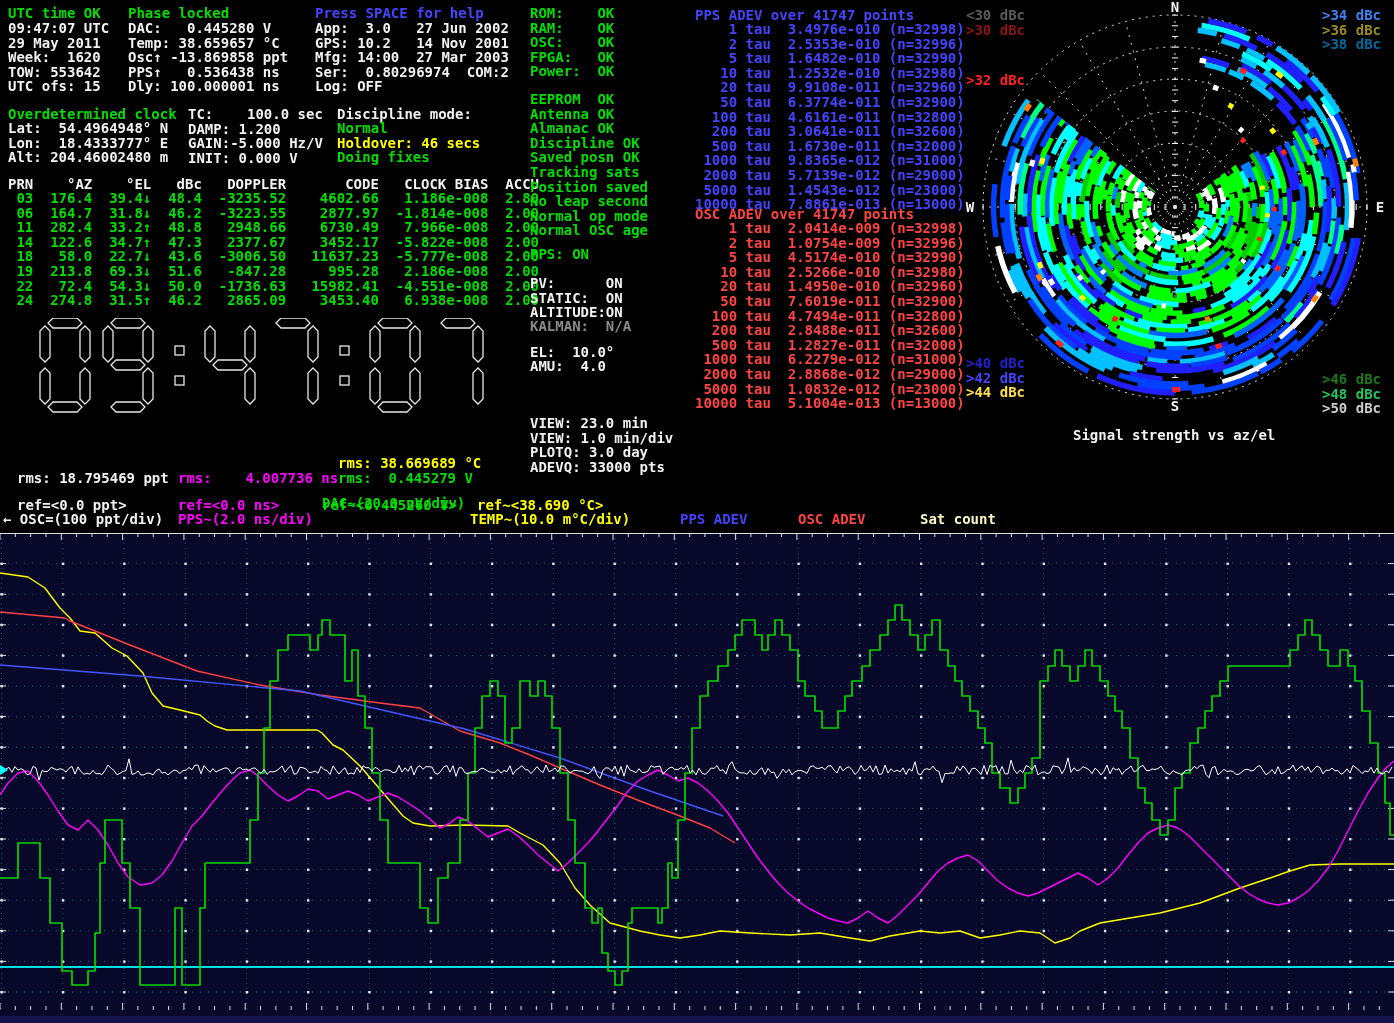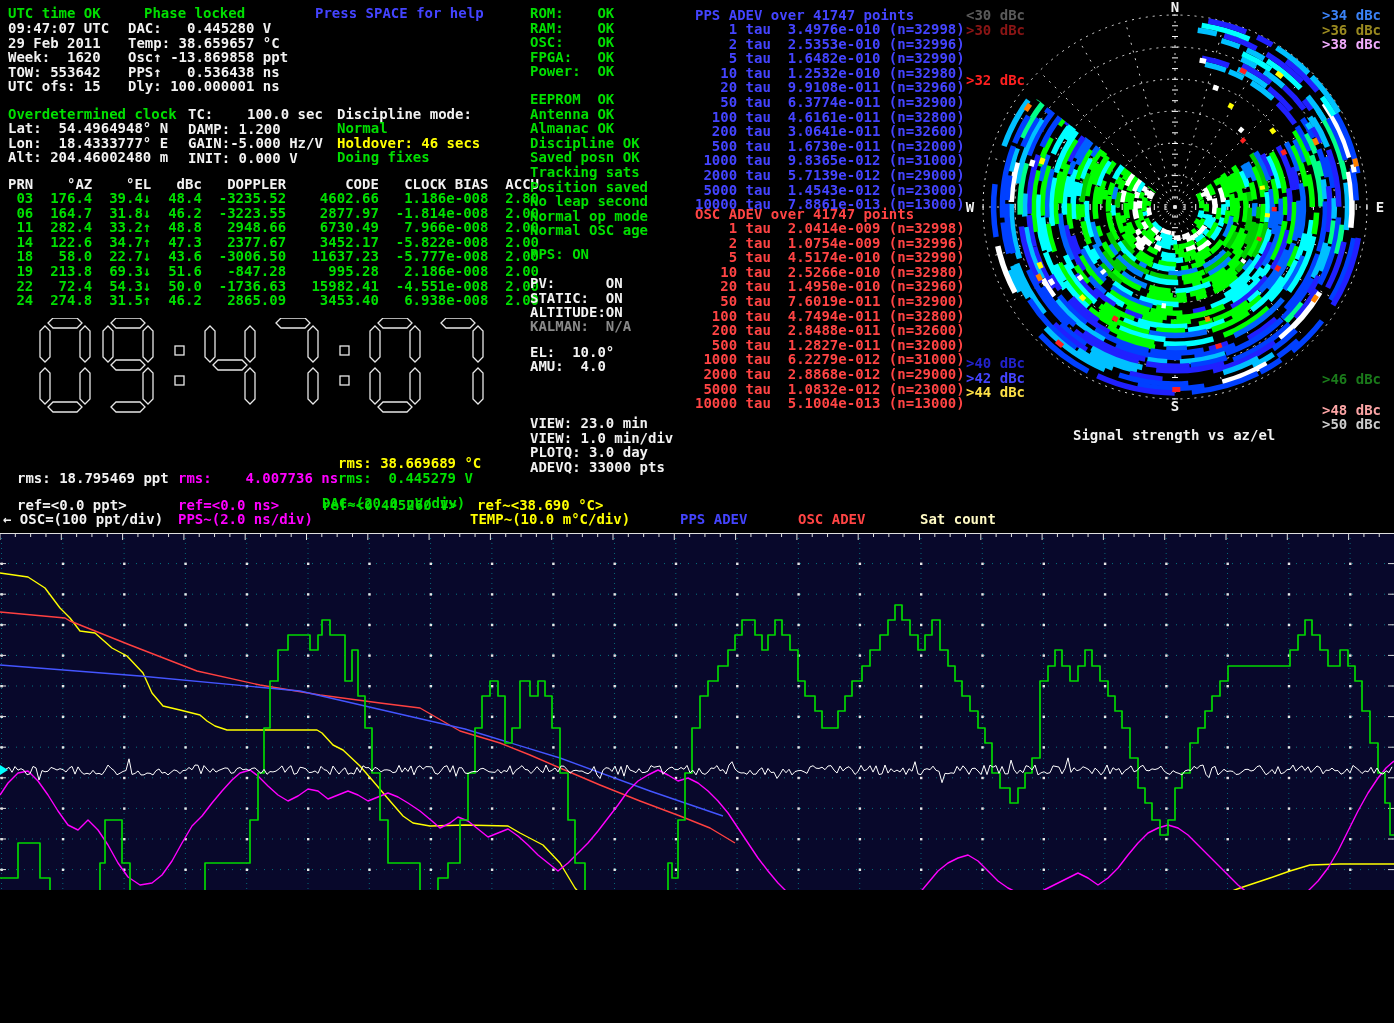--- a/index.html
+++ b/index.html
@@ -1,42 +1,47 @@
 <!DOCTYPE html>
 <html><head>
 <meta charset="utf-8">
 <style>
   html,body{margin:0;padding:0;background:#000;}
-  #screen{position:relative;width:1394px;height:890px;background:#000;overflow:hidden;
+  #screen{position:relative;width:1394px;height:1023px;background:#000;overflow:hidden;
           font-family:"DejaVu Sans Mono",monospace;font-size:14px;line-height:14.6px;font-weight:bold;}
   .t{position:absolute;white-space:pre;}
   .green{color:#00df00}.white{color:#f2f2f2}.blue{color:#4444ff}.red{color:#ff4444}
   .yellow{color:#ffff00}.magenta{color:#ff00ff}.cyan{color:#fef9c3}.gray{color:#8a8a8a}
   svg{position:absolute;display:block;}
 </style>
 </head>
 <body>
 
 <div id="screen">
 
   <div class="t green" style="left:8px;top:6px">UTC time OK</div>
   <div class="t white" style="left:8px;top:21px">09:47:07 UTC
-29 Feb 2011
+29 May 2011
 Week:  1620
 TOW: 553642
 UTC ofs: 15</div>
 
-  <div class="t green" style="left:144px;top:6px">Phase locked</div>
+  <div class="t green" style="left:128px;top:6px">Phase locked</div>
   <div class="t white" style="left:128px;top:21px">DAC:   0.445280 V
 Temp: 38.659657 °C
 Osc↑ -13.869858 ppt
 PPS↑   0.536438 ns
 Dly: 100.000001 ns</div>
 
   <div class="t blue" style="left:315px;top:6px">Press SPACE for help</div>
+  <div class="t white" style="left:315px;top:21px">App:  3.0   27 Jun 2002
+GPS: 10.2   14 Nov 2001
+Mfg: 14:00  27 Mar 2003
+Ser:  0.80296974  COM:2
+Log: OFF</div>
 
   <div class="t green" style="left:530px;top:6px">ROM:    OK
 RAM:    OK
 OSC:    OK
 FPGA:   OK
 Power:  OK</div>
 
   <div class="t green" style="left:8px;top:107px">Overdetermined clock</div>
   <div class="t white" style="left:8px;top:121px">Lat:  54.4964948° N
 Lon:  18.4333777° E
@@ -107,23 +112,23 @@
    50 tau  7.6019e-011 (n=32900)
   100 tau  4.7494e-011 (n=32800)
   200 tau  2.8488e-011 (n=32600)
   500 tau  1.2827e-011 (n=32000)
  1000 tau  6.2279e-012 (n=31000)
  2000 tau  2.8868e-012 (n=29000)
  5000 tau  1.0832e-012 (n=23000)
 10000 tau  5.1004e-013 (n=13000)</div>
 
   <div class="t" style="left:966px;top:8px"><div style="color: rgb(90, 90, 90);">&lt;30 dBc</div><div style="color: rgb(139, 21, 21);">&gt;30 dBc</div><div style="color: rgb(255, 32, 32); margin-top: 36px;">&gt;32 dBc</div></div>
-  <div class="t" style="left:1322px;top:8px"><div style="color: #3b82f6;">&gt;34 dBc</div><div style="color: rgb(154, 138, 32);">&gt;36 dBc</div><div style="color: #f0abfc;">&gt;38 dBc</div></div>
+  <div class="t" style="left:1322px;top:8px"><div style="color: #3b82f6;">&gt;34 dBc</div><div style="color: rgb(154, 138, 32);">&gt;36 dBc</div><div style="color: #0369a1;">&gt;38 dBc</div></div>
   <div class="t" style="left:966px;top:356px"><div style="color: rgb(34, 34, 204);">&gt;40 dBc</div><div style="color: rgb(68, 68, 255); text-align: center;">&gt;42 dBc</div><div style="color: #fde047;">&gt;44 dBc</div></div>
-  <div class="t" style="left:1322px;top:356px"><div style="color: rgb(26, 122, 26); margin-top: 16px;">&gt;46 dBc</div><div style="color: #fca5a5; margin-top: 16px;">&gt;48 dBc</div><div style="color: rgb(204, 204, 204);">&gt;50 dBc</div></div>
+  <div class="t" style="left:1322px;top:356px"><div style="color: rgb(26, 122, 26); margin-top: 16px;">&gt;46 dBc</div><div style="color: #22c55e;">&gt;48 dBc</div><div style="color: rgb(204, 204, 204);">&gt;50 dBc</div></div>
 
   <svg id="polar-svg" style="left:955px;top:0" width="439" height="418" viewBox="0 0 439 418">
       <circle cx="220" cy="207" r="32" fill="none" stroke="#e8e8e8" stroke-width="1" stroke-dasharray="2 5" opacity="0.95"></circle>
       <circle cx="220" cy="207" r="64" fill="none" stroke="#e8e8e8" stroke-width="1" stroke-dasharray="2 5" opacity="0.95"></circle>
       <circle cx="220" cy="207" r="96" fill="none" stroke="#e8e8e8" stroke-width="1" stroke-dasharray="2 5" opacity="0.95"></circle>
       <circle cx="220" cy="207" r="128" fill="none" stroke="#e8e8e8" stroke-width="1" stroke-dasharray="2 5" opacity="0.95"></circle>
       <circle cx="220" cy="207" r="160" fill="none" stroke="#e8e8e8" stroke-width="1" stroke-dasharray="2 5" opacity="0.95"></circle>
       <circle cx="220" cy="207" r="192" fill="none" stroke="#e8e8e8" stroke-width="1" stroke-dasharray="2 5" opacity="0.95"></circle>
       <line x1="220" y1="207" x2="220" y2="15" stroke="#e8e8e8" stroke-width="1" stroke-dasharray="2 6" opacity="0.9"></line>
       <line x1="220" y1="207" x2="269.693256659684" y2="21.542241352498877" stroke="#e8e8e8" stroke-width="1" stroke-dasharray="2 6" opacity="0.9"></line>

